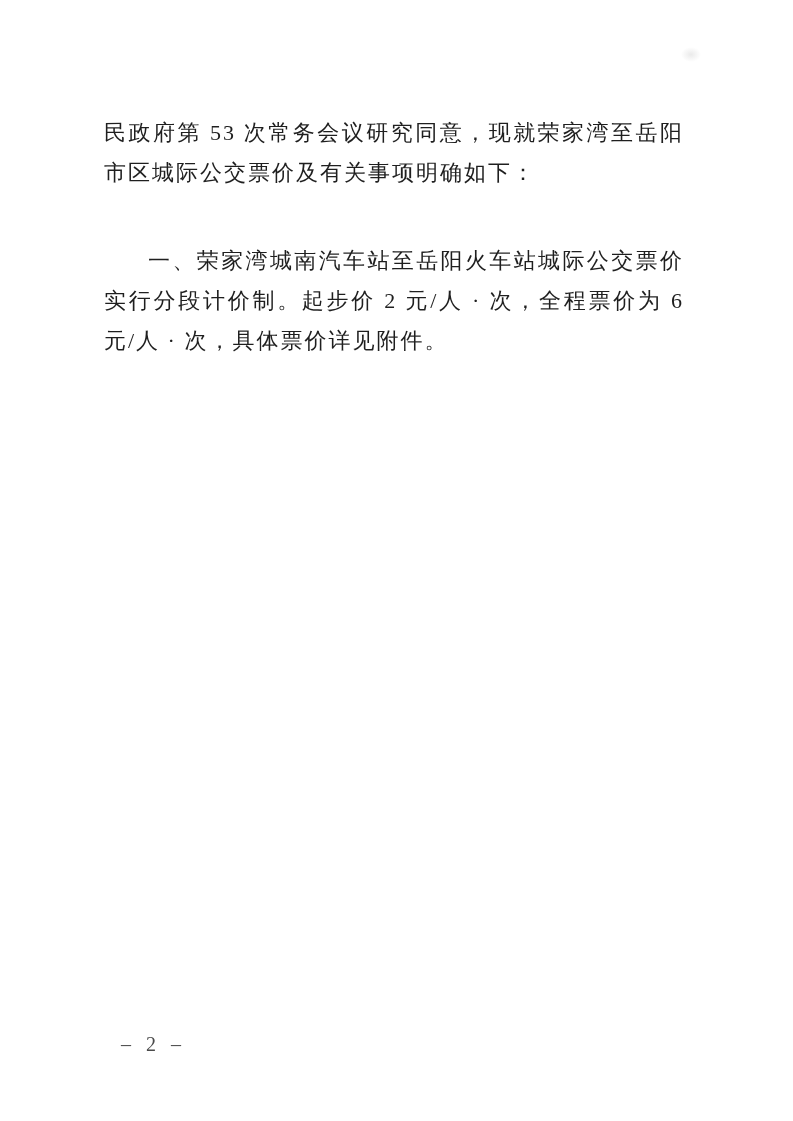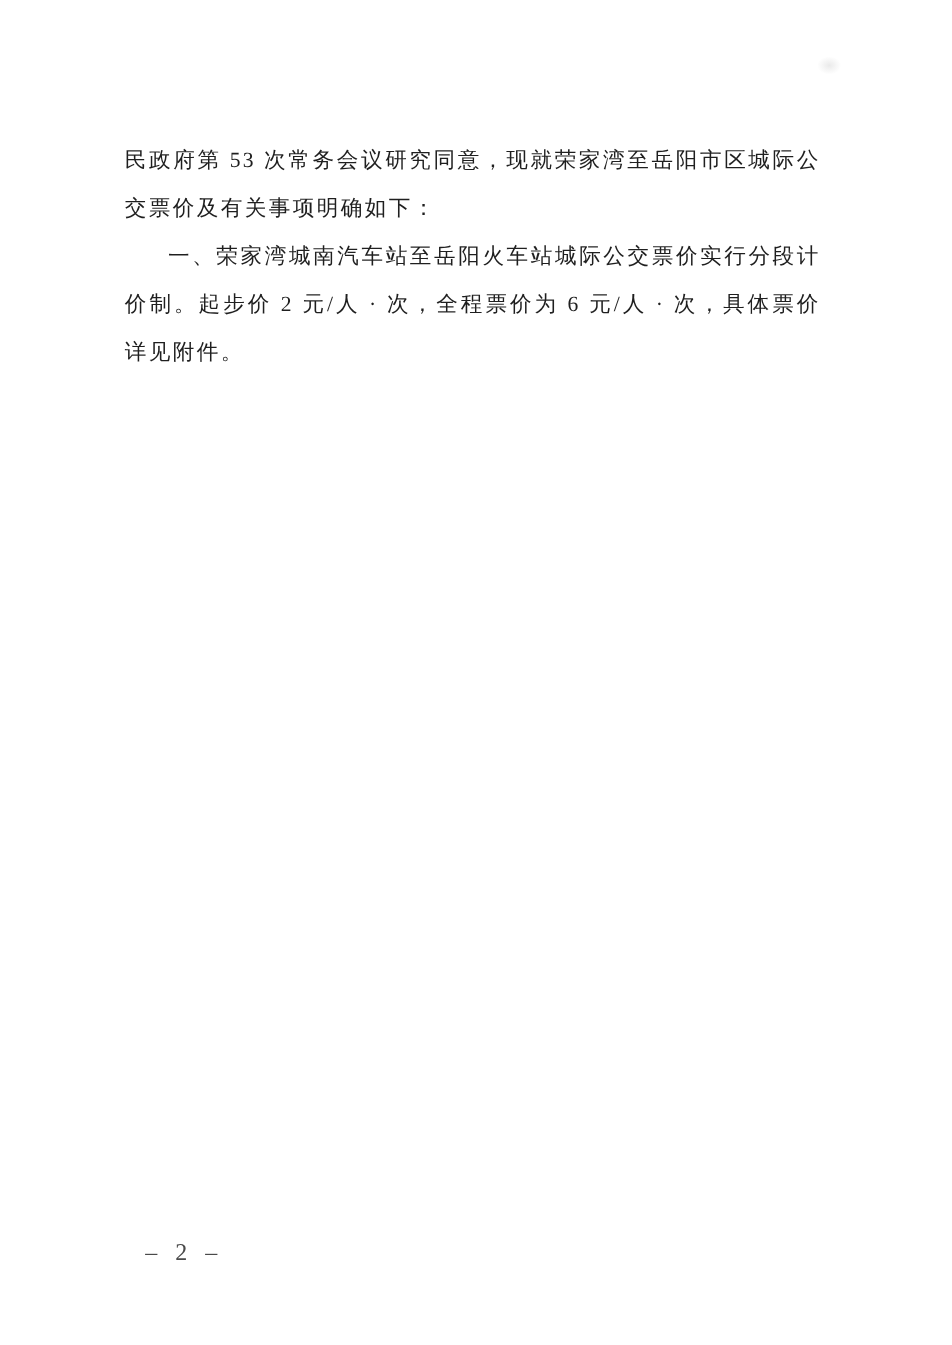--- a/index.html
+++ b/index.html
@@ -14,31 +14,32 @@
     background: #ffffff;
     overflow: hidden;
     font-family: "Liberation Serif", "DejaVu Serif", serif;
     color: #1f1f1f;
   }
   .content {
     position: absolute;
     left: 104px;
     top: 113px;
     width: 580px;
-    font-size: 18px;
+    font-size: 22px;
     line-height: 40px;
     text-align: justify;
     letter-spacing: 2px;
   }
   .para {
     margin: 0;
     padding: 0;
   }
   .para.indent {
     text-indent: 2em;
+    margin-top: 48px;
   }
   .page-number {
     position: absolute;
     left: 121px;
     top: 1033px;
     font-size: 20px;
     letter-spacing: 5px;
     color: #4a4a4a;
   }
   .smudge {

